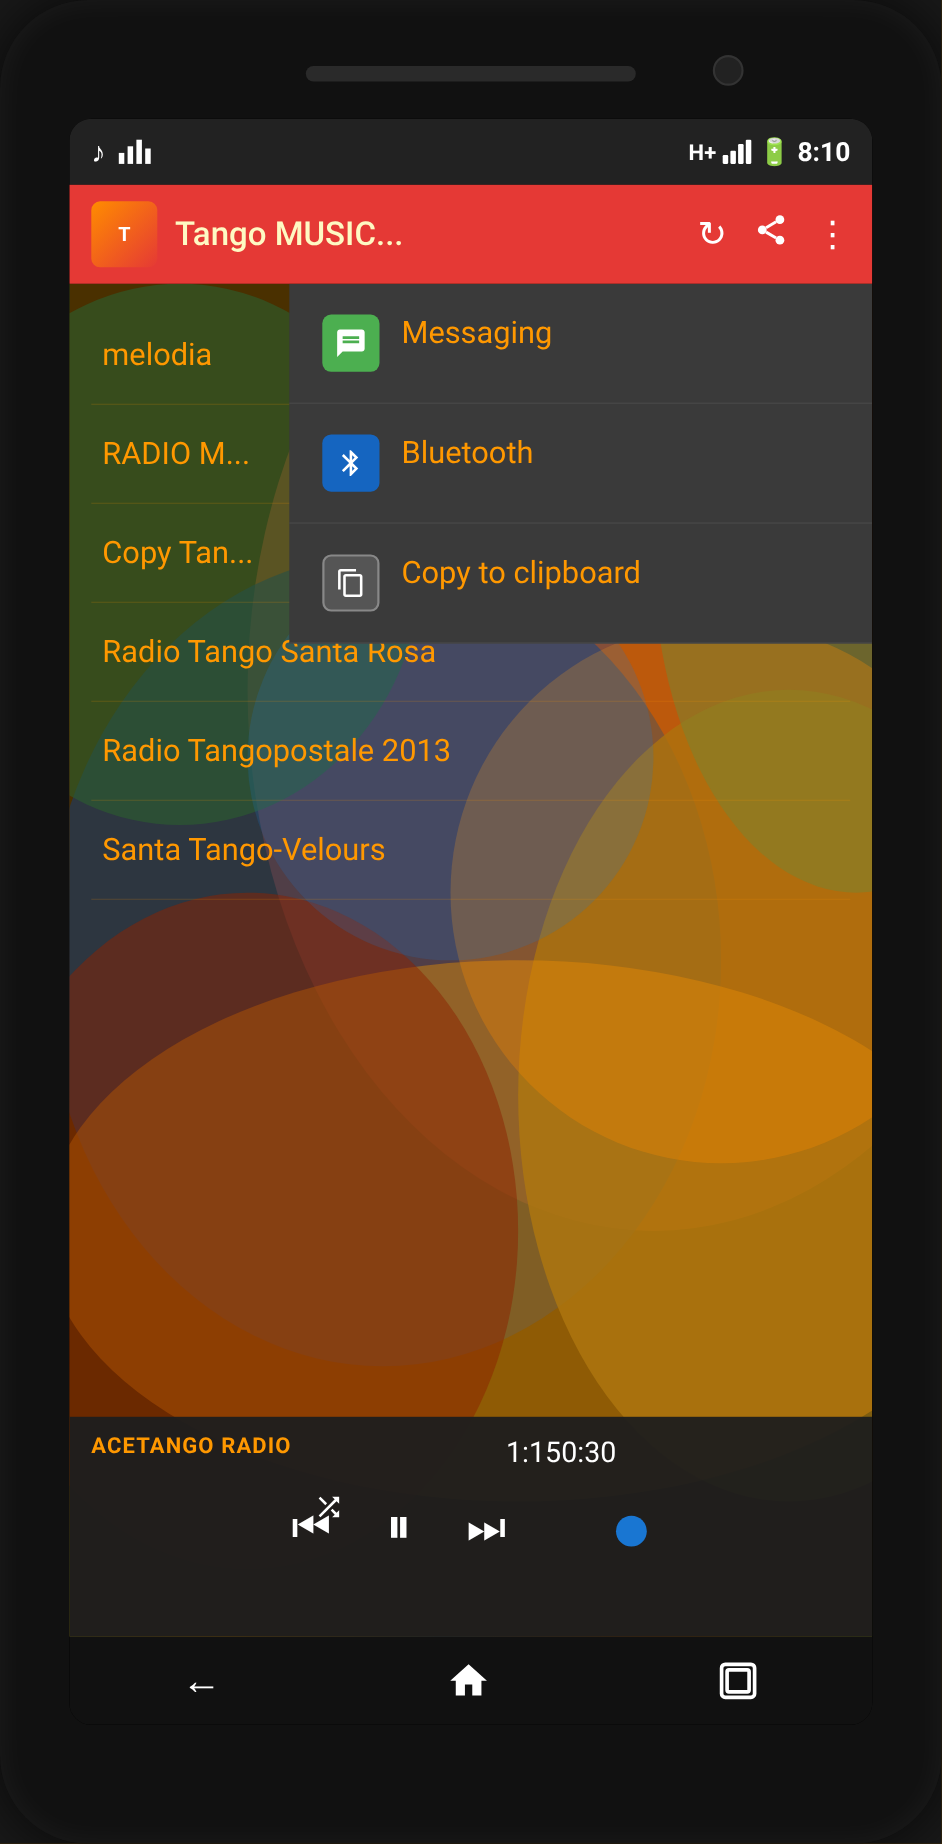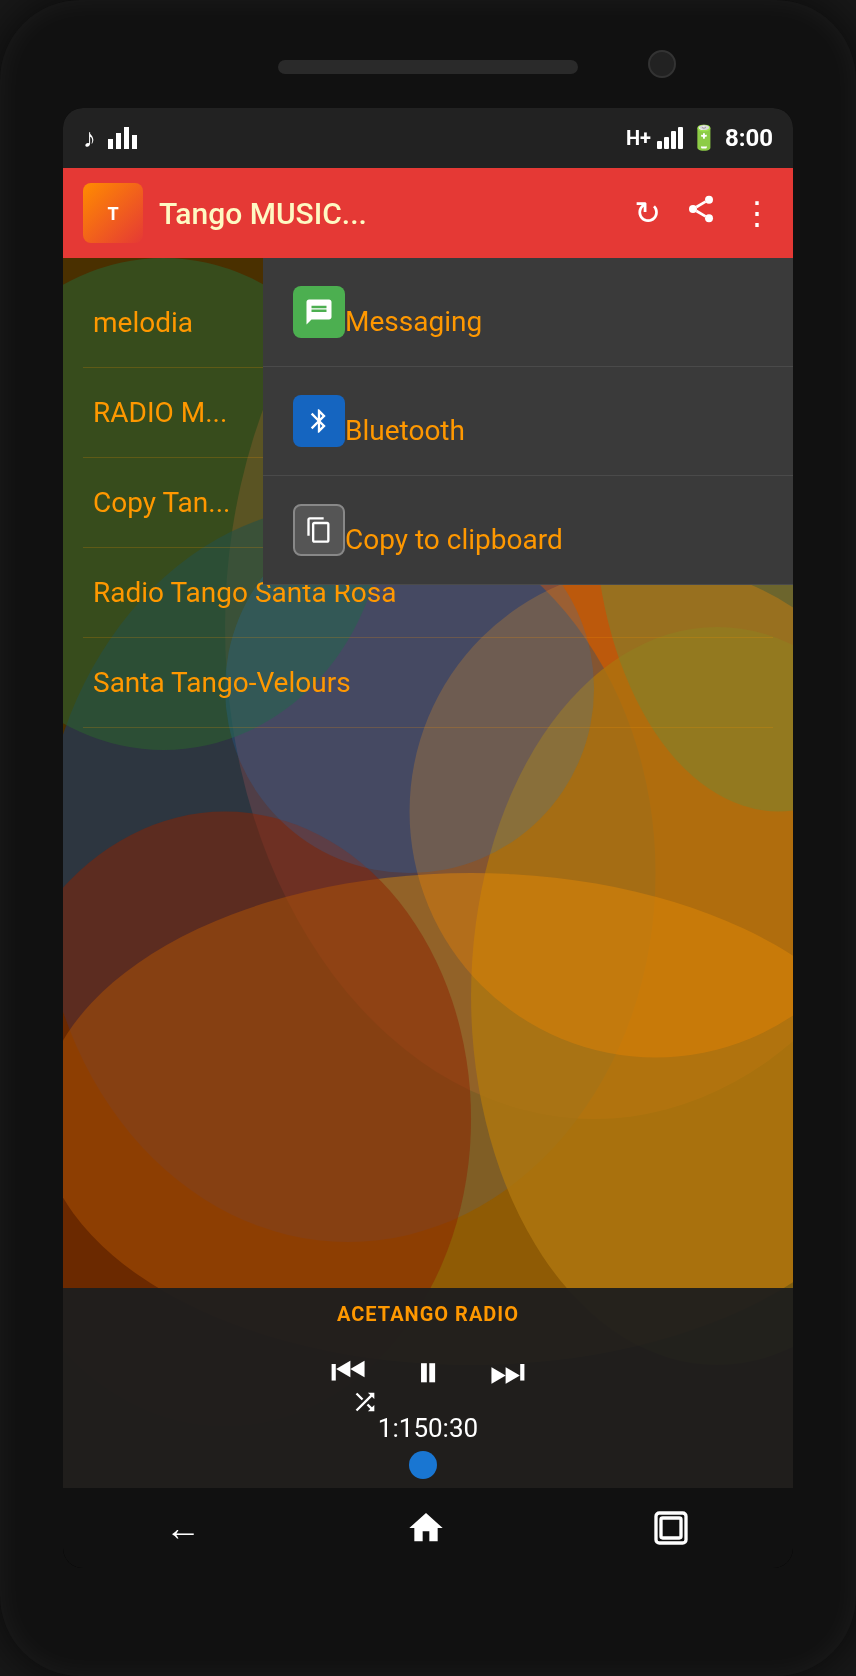--- a/index.html
+++ b/index.html
@@ -192,21 +192,22 @@
       position: absolute;
       top: 0;
       left: 200px;
       right: 0;
       background: #3a3a3a;
       z-index: 100;
     }
 
     .menu-item {
       display: flex;
-      align-items: flex-end;
+      align-items: flex-start;
+      gap: 20px;
       padding: 28px 30px;
       border-bottom: 1px solid #4a4a4a;
       cursor: pointer;
     }
 
     .menu-item-icon {
       width: 52px;
       height: 52px;
       border-radius: 8px;
       display: flex;
@@ -245,23 +246,22 @@
     }
 
     
     .player-bar {
       position: absolute;
       bottom: 0;
       width: 100%;
       background: rgba(30,30,30,0.95);
       height: 200px;
       display: flex;
-      flex-direction: column;
+      flex-direction: row;
       padding: 14px 20px;
-      align-items: center;
     }
 
     .player-station-name {
       color: #ff9800;
       font-size: 20px;
       font-weight: bold;
       letter-spacing: 1px;
       margin-bottom: 8px;
     }
 
@@ -368,21 +368,21 @@
       </div>
       <div class="status-right">
         <span style="font-size:20px;font-weight:bold;color:white;">H+</span>
         <div class="signal-bars">
           <span style="height:8px"></span>
           <span style="height:12px"></span>
           <span style="height:18px"></span>
           <span style="height:22px"></span>
         </div>
         <span style="font-size:24px;color:white;">🔋</span>
-        <span style="font-size:24px;color:white;font-weight:bold;">8:00</span>
+        <span style="font-size:24px;color:white;font-weight:bold;">8:10</span>
       </div>
     </div>
 
     <div class="app-bar">
       <div class="app-icon">
         <span style="font-size:18px;color:white;font-weight:bold;">T</span>
       </div>
       <span class="app-title">Tango MUSIC...</span>
       <div class="app-bar-icons">
         <span class="app-bar-icon">↻</span>
@@ -424,20 +424,23 @@
         <div class="station-item">
           <span>RADIO M...</span>
         </div>
         <div class="station-item">
           <span>Copy Tan...</span>
         </div>
         <div class="station-item">
           <span>Radio Tango Santa Rosa</span>
         </div>
         <div class="station-item">
+          <span>Radio Tangopostale 2013</span>
+        </div>
+        <div class="station-item">
           <span>Santa Tango-Velours</span>
         </div>
       </div>
 
       <div class="share-menu">
 
         <div class="menu-item">
           <div class="menu-item-icon messaging-icon-bg">
             <svg width="30" height="30" viewBox="0 0 24 24" fill="white">
               <path d="M20 2H4c-1.1 0-2 .9-2 2v18l4-4h14c1.1 0 2-.9 2-2V4c0-1.1-.9-2-2-2zm-2 10H6v-2h12v2zm0-3H6V7h12v2z"></path>

